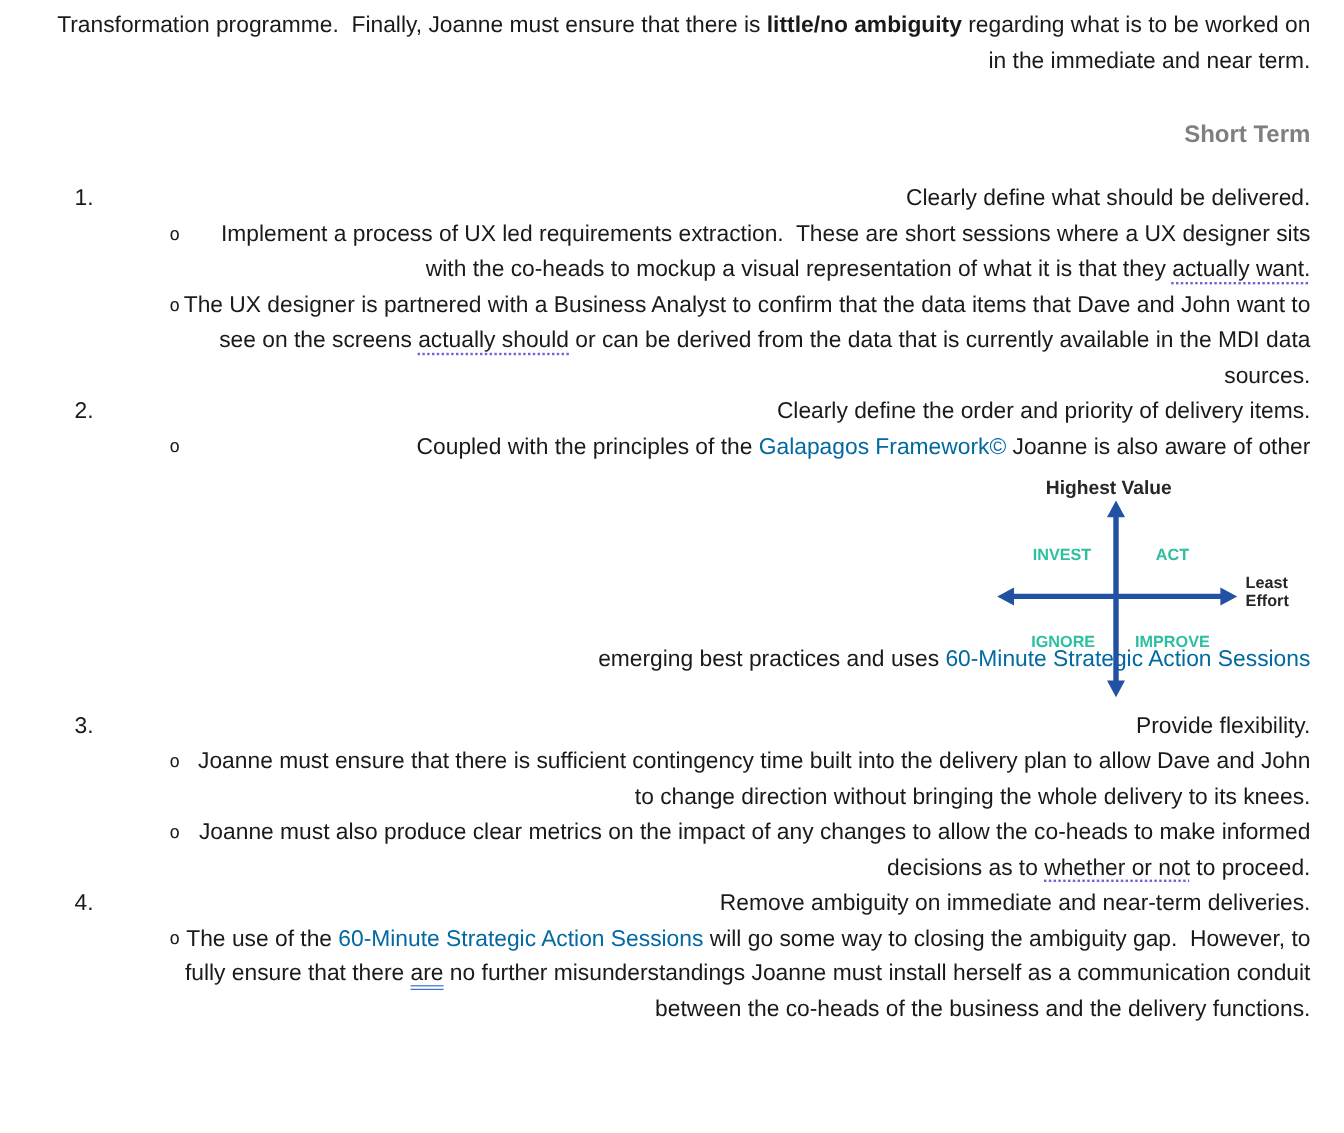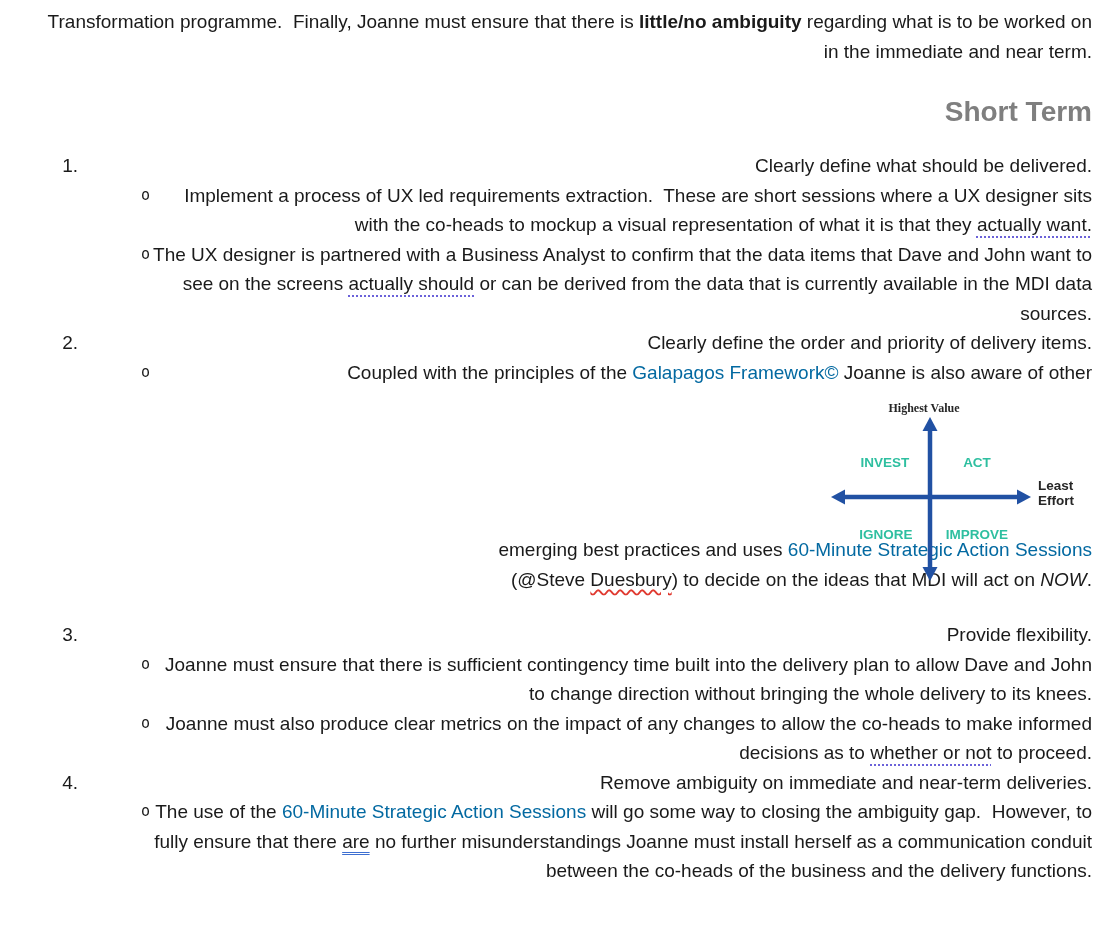--- a/index.html
+++ b/index.html
@@ -15,21 +15,21 @@
   .doc { padding: 7px 28px 0 35px; font-size: 19px; line-height: 29.5px; text-align: right; }
   .t { white-space: pre-wrap; }
 
   .intro { max-width: 1060px; }
   .b { font-weight: bold; }
   .i { font-style: italic; }
 
   .heading {
     color: #7f7f7f;
     font-weight: bold;
-    font-size: 28px;
+    font-size: 20px;
     line-height: 30px;
     margin: 31px 0 24px 0;
   }
 
   .num-item { display: flex; padding-left: 7px; }
   .num { flex: 0 0 36px; }
   .num-text { flex: 1; }
 
   .sub-row { display: flex; margin-left: 83px; }
   .marker { flex: 0 0 32px; font-family: "DejaVu Sans Mono", monospace; font-size: 15px; }
@@ -57,21 +57,21 @@
 
   
   .diagram {
     position: absolute;
     left: 830px; top: 400px;
     width: 290px; height: 190px;
     font-size: 13.5px; line-height: 14.5px;
   }
   .diagram svg { position: absolute; left: 0; top: 0; }
   .dlabel { position: absolute; color: #262626; white-space: pre-line; }
-  .dlabel.top { left: 34px; top: 1px; width: 120px; text-align: center; font-weight: 600; font-size: 12px; font-family: Liberation Serif, serif; }
+  .dlabel.top { left: 34px; top: 1px; width: 120px; text-align: center; font-weight: 600; font-size: 16px; }
   .dlabel.right { left: 208px; top: 79px; font-weight: 600; }
   .qlabel { position: absolute; color: #2ebfa0; font-weight: bold; width: 70px; text-align: center; }
   .q-invest  { left: 20px;  top: 56px; }
   .q-act     { left: 112px; top: 56px; }
   .q-ignore  { left: 21px;  top: 128px; }
   .q-improve { left: 112px; top: 128px; }
 </style>
 </head>
 <body>
 
@@ -97,21 +97,20 @@
   <div class="num-item">
     <span class="num t">2.</span>
     <span class="num-text t">Clearly define the order and priority of delivery items.</span>
   </div>
   <div class="sub-row gap-after">
     <span class="marker t">o</span>
     <div class="sub-text">
       <div><span class="t">Coupled with the principles of the </span><span class="t link">Galapagos Framework©</span><span class="t"> Joanne is also aware of other</span></div>
       <div class="diagram-gap"></div>
       <div><span class="t">emerging best practices and uses </span><span class="t link">60-Minute Strategic Action Sessions</span></div>
-      <div><span class="t">(@Steve </span><span class="t flag-wavy">Duesbury</span><span class="t">) to decide on the ideas that MDI will act on </span><span class="t i">NOW</span><span class="t">.</span></div>
     </div>
   </div>
 
   <div class="num-item">
     <span class="num t">3.</span>
     <span class="num-text t">Provide flexibility.</span>
   </div>
   <div class="sub-row">
     <span class="marker t">o</span>
     <div class="sub-text t">Joanne must ensure that there is sufficient contingency time built into the delivery plan to allow Dave and John to change direction without bringing the whole delivery to its knees.</div>

